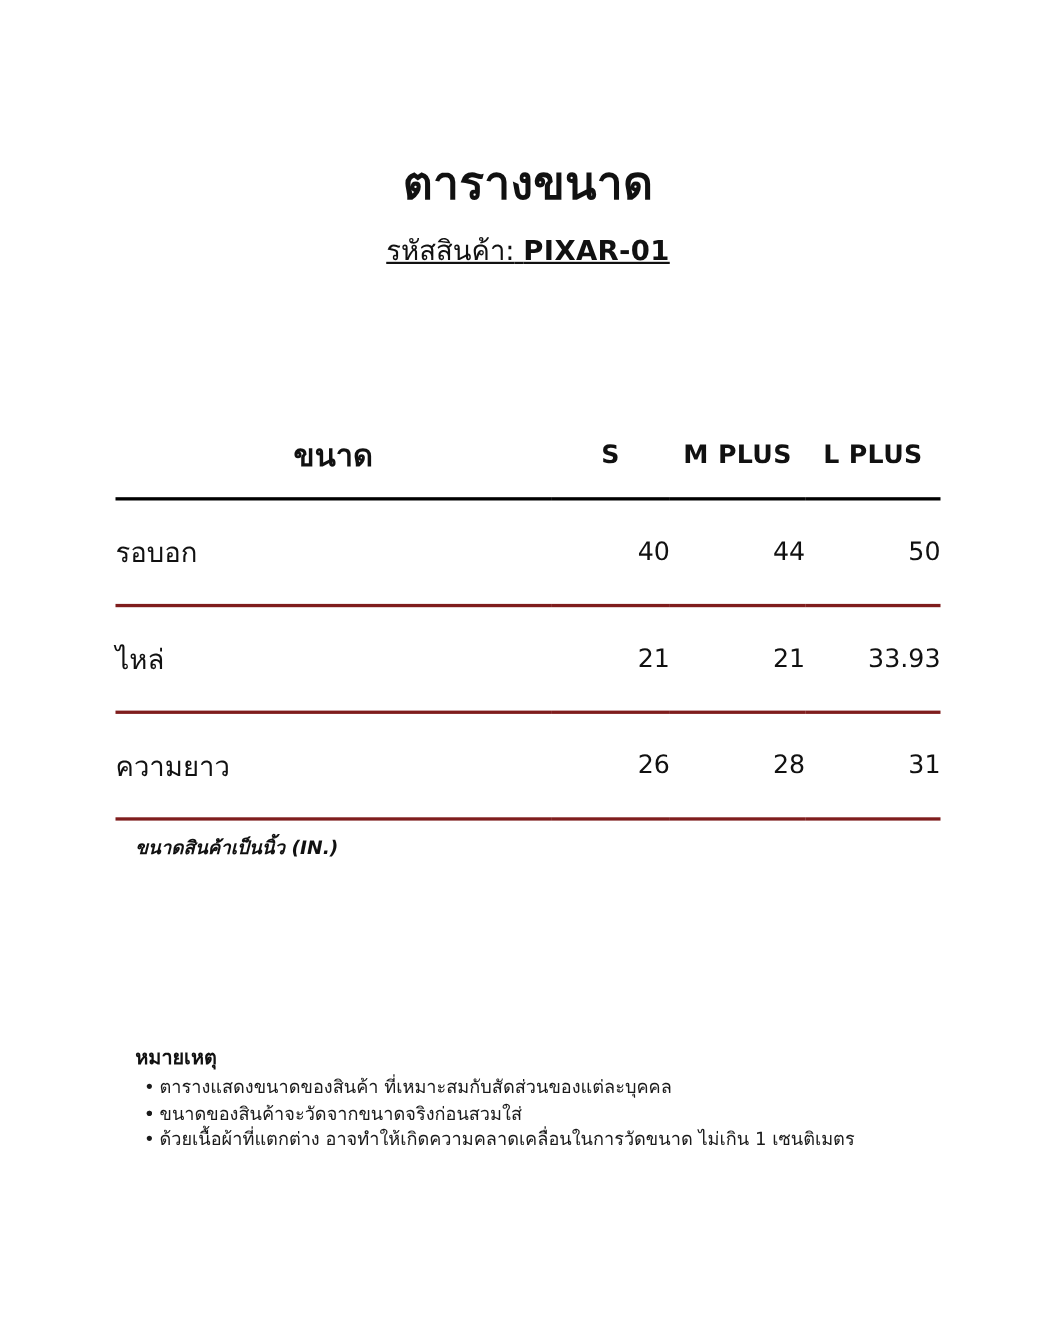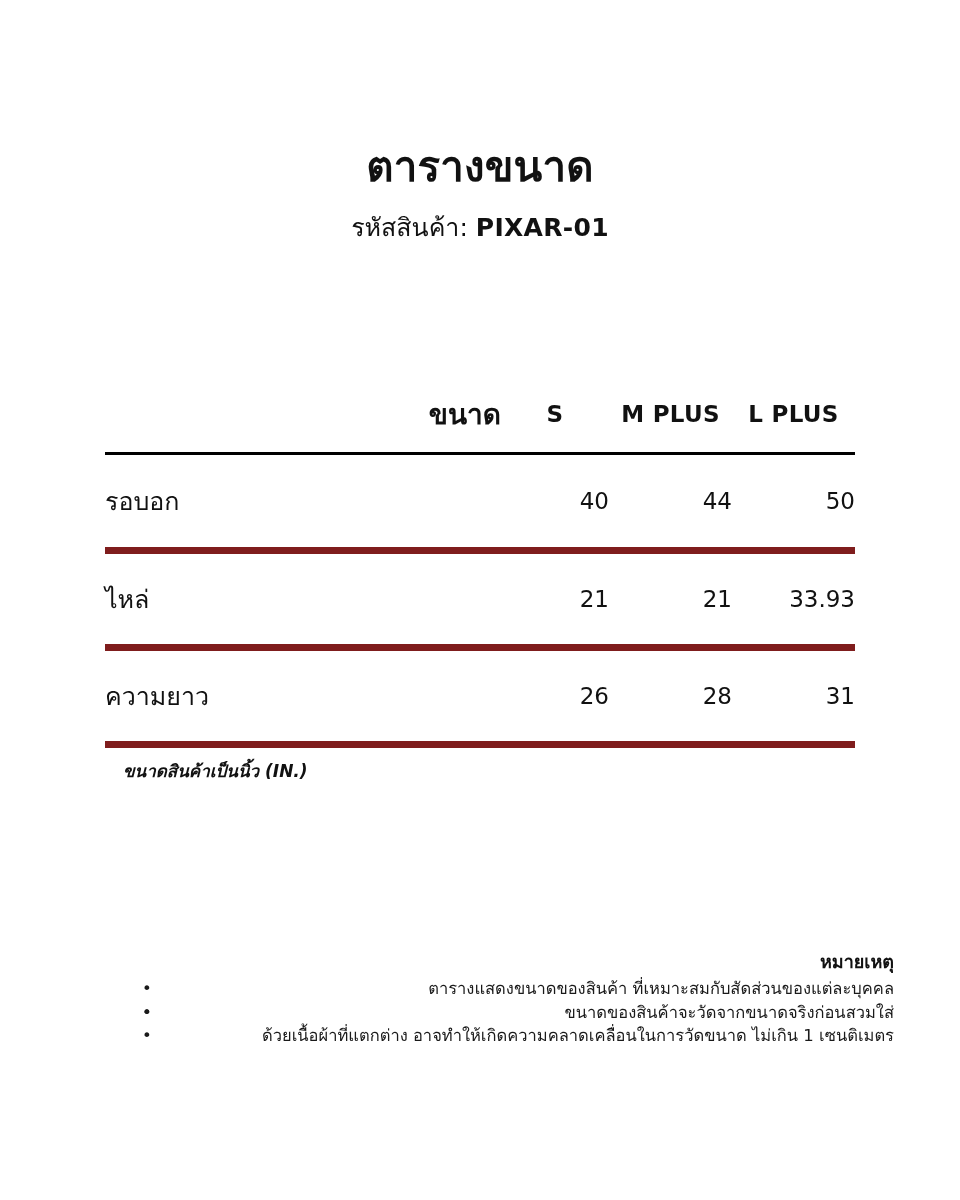--- a/index.html
+++ b/index.html
@@ -35,20 +35,21 @@
   }
   .doc-subtitle {
     position: absolute;
     top: 212px;
     left: 0;
     width: 960px;
     text-align: center;
     font-size: 25px;
     font-weight: 400;
     line-height: 1.25;
+    text-decoration: underline;
   }
   .doc-subtitle .code {
     font-weight: 700;
     letter-spacing: 0.3px;
   }
 
   
   .size-table {
     position: absolute;
     left: 105px;
@@ -68,36 +69,36 @@
     border: 0;
   }
 
   .size-table thead th {
     height: 77px;
     vertical-align: middle;
     font-weight: 700;
     border-bottom: 3px solid #000000;
   }
   .size-table thead th.h-label {
-    text-align: right;
+    text-align: center;
     font-size: 28px;
     margin-left: 36px;
   }
   .size-table thead th.h-size {
     text-align: center;
     font-size: 23px;
     letter-spacing: 0.3px;
   }
 
   .size-table tbody tr {
     height: 97px;
   }
   .size-table tbody td {
     vertical-align: middle;
-    border-bottom: 7px solid #7f1d1d;
+    border-bottom: 3px solid #7f1d1d;
   }
   .size-table tbody td.r-label {
     text-align: left;
     font-size: 25px;
     font-weight: 400;
   }
   .size-table tbody td.r-val {
     text-align: right;
     font-size: 23px;
     font-weight: 400;
@@ -111,24 +112,23 @@
     font-size: 17px;
     font-weight: 600;
     line-height: 1.3;
     white-space: nowrap;
     font-style: italic;
   }
 
   
   .remarks {
     position: absolute;
-    left: 134px;
+    left: 123px;
     top: 950px;
     width: 760px;
-    text-align: right;
   }
   .remarks-title {
     font-size: 18px;
     font-weight: 700;
     line-height: 1.3;
     margin-bottom: 4px;
   }
   .remarks-list {
     list-style: none;
     margin: 0;

